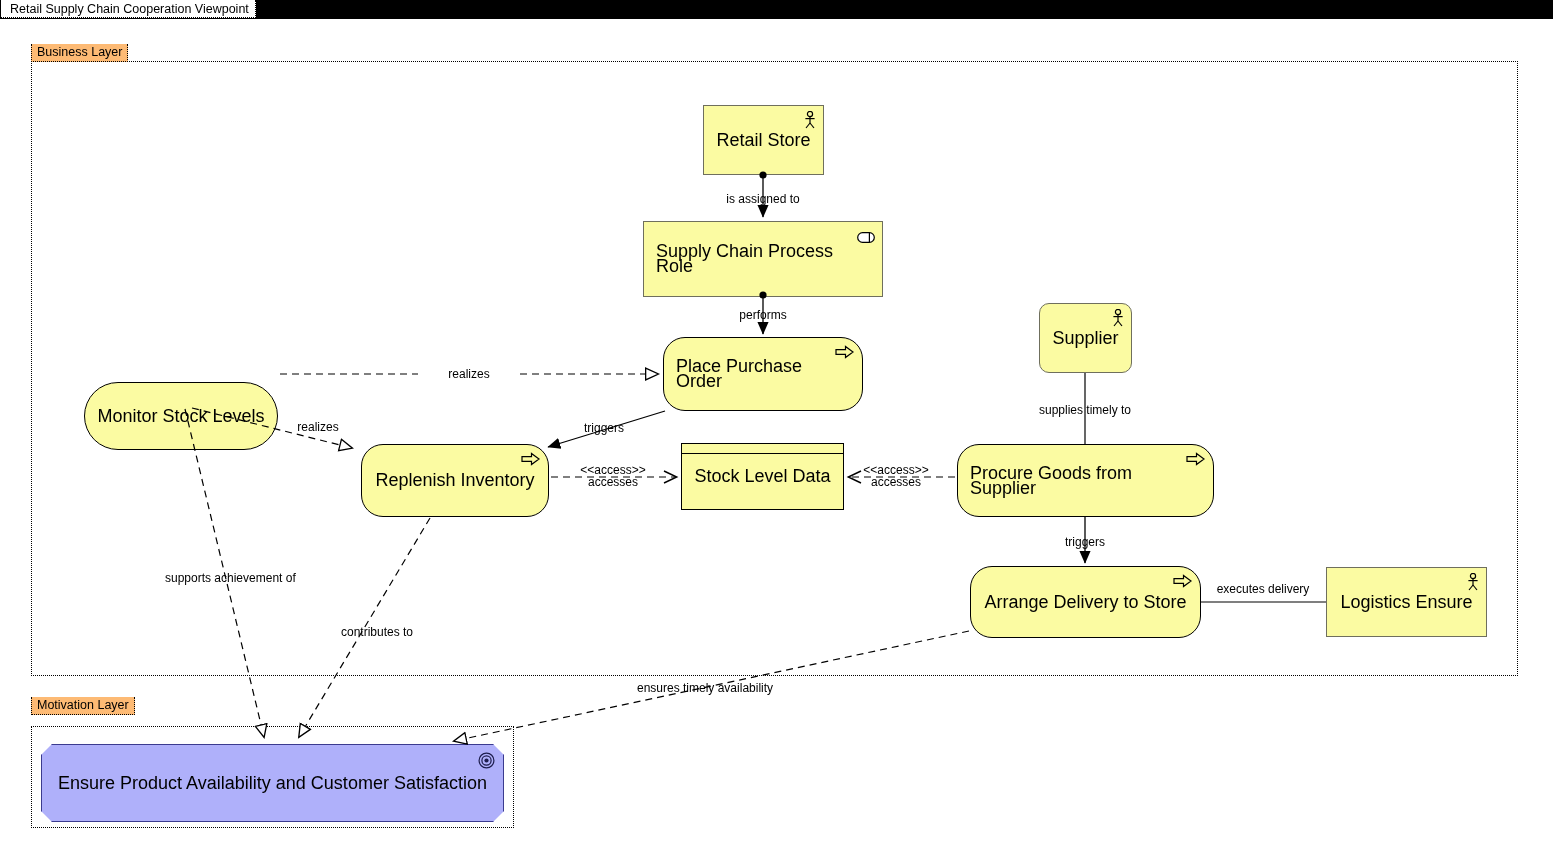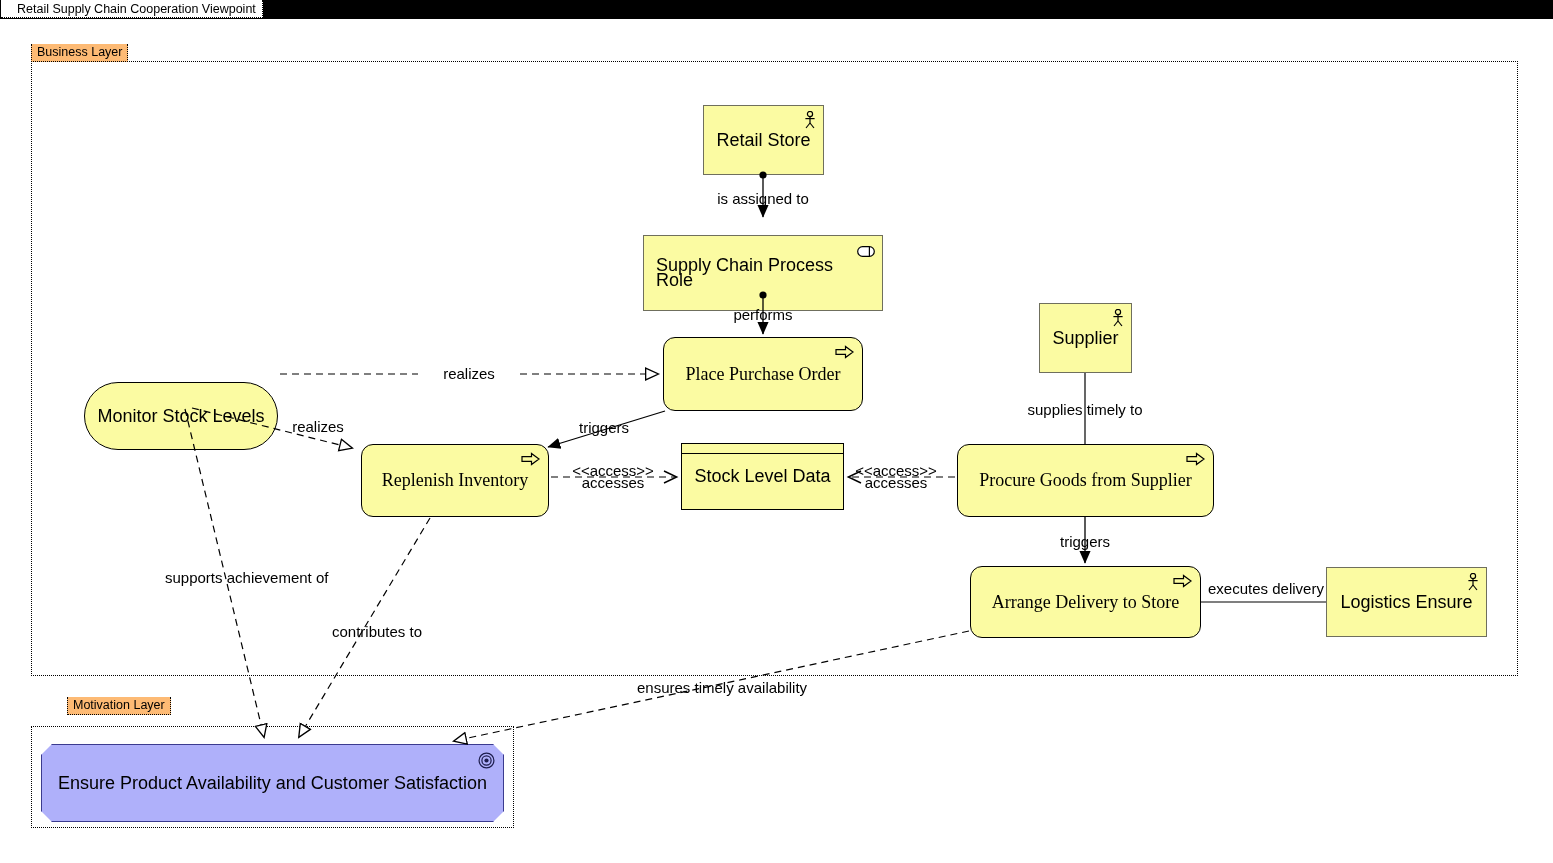--- a/index.html
+++ b/index.html
@@ -19,21 +19,21 @@
   #titlebar {
     position: absolute;
     left: 0; top: 0;
     width: 1553px; height: 19px;
     background: #000000;
   }
   #title-label {
     position: absolute;
     left: 1px; top: 0px;
     height: 18px;
-    padding: 0 6px 0 16px;
+    padding: 0 6px 0 9px;
     background: #ffffff;
     border-right: 1px dotted #000;
     border-bottom: 1px dotted #000;
     font-size: 12.5px;
     line-height: 18px;
     color: #000;
     white-space: nowrap;
     box-sizing: border-box;
   }
   
@@ -70,24 +70,23 @@
   }
   .node .label {
     font-size: 18px;
     color: #000;
     text-align: left;
     line-height: 15px;
     padding: 0 12px;
     z-index: 2;
   }
   .node.process {
-    border-radius: 12px;
+    border-radius: 22px;
     border-color: #000;
     border-width: 1.3px;
-    font-family: Liberation Serif, serif;
   }
   .node.service {
     border-radius: 999px;
     border-color: #000;
     border-width: 1.4px;
   }
   .node.actor { border-color: #6f6f5d; }
   .node.object {
     border-color: #000;
     border-width: 1.3px;
@@ -114,21 +113,21 @@
   
   #edges {
     position: absolute;
     left: 0; top: 0;
     width: 1553px; height: 863px;
     z-index: 6;
     pointer-events: none;
   }
   .edge-label {
     position: absolute;
-    font-size: 15px;
+    font-size: 12px;
     color: #000;
     white-space: nowrap;
     background: transparent;
     z-index: 7;
     line-height: 12px;
     text-align: center;
   }
   .edge-label.two { line-height: 11.5px; }
 </style>
 </head>
@@ -136,36 +135,36 @@
 
 <div id="canvas">
 
   <div id="titlebar"></div>
   <div id="title-label">Retail Supply Chain Cooperation Viewpoint</div>
 
   <div class="layer-box" style="left:31px; top:61px; width:1487px; height:615px;"></div>
   <div class="layer-tab" style="left:31px; top:44px;">Business Layer</div>
 
   <div class="layer-box" style="left:31px; top:726px; width:483px; height:102px;"></div>
-  <div class="layer-tab" style="left:31px; top:697px;margin-left:36px;">Motivation Layer</div>
+  <div class="layer-tab" style="left:31px; top:697px;">Motivation Layer</div>
 
   <div class="node actor" style="left:703px; top:105px; width:121px; height:70px;">
     <span class="ico ico-actor">
       <svg viewBox="0 0 14 18" width="14" height="18">
         <circle cx="7" cy="3" r="2.6" fill="none" stroke="#000" stroke-width="1.2"></circle>
         <line x1="7" y1="5.7" x2="7" y2="12" stroke="#000" stroke-width="1.2"></line>
         <line x1="2.4" y1="7.6" x2="11.6" y2="7.6" stroke="#000" stroke-width="1.2"></line>
         <line x1="7" y1="12" x2="3" y2="17" stroke="#000" stroke-width="1.2"></line>
         <line x1="7" y1="12" x2="11" y2="17" stroke="#000" stroke-width="1.2"></line>
       </svg>
     </span>
     <span class="label">Retail Store</span>
   </div>
 
-  <div class="node actor" style="left:643px; top:235px; width:240px; height:76px;">
+  <div class="node actor" style="left:643px; top:221px; width:240px; height:76px;">
     <span class="ico ico-role">
       <svg viewBox="0 0 18 11" width="18" height="11">
         <rect x="0.7" y="0.7" width="16.6" height="9.6" rx="4.8" fill="#fff" stroke="#000" stroke-width="1.2"></rect>
         <line x1="12.4" y1="1.1" x2="12.4" y2="9.9" stroke="#000" stroke-width="1.2"></line>
       </svg>
     </span>
     <span class="label">Supply Chain Process Role</span>
   </div>
 
   <div class="node process" style="left:663px; top:337px; width:200px; height:74px;">
@@ -188,21 +187,21 @@
       </svg>
     </span>
     <span class="label">Replenish Inventory</span>
   </div>
 
   <div class="node object" style="left:681px; top:443px; width:163px; height:67px;">
     <span class="obj-band"></span>
     <span class="label">Stock Level Data</span>
   </div>
 
-  <div class="node actor" style="left:1039px; top:303px; width:93px; height:70px;">
+  <div class="node actor" style="left:1039px; top:303px; width:93px; height:70px;border-radius:10px;">
     <span class="ico ico-actor">
       <svg viewBox="0 0 14 18" width="14" height="18">
         <circle cx="7" cy="3" r="2.6" fill="none" stroke="#000" stroke-width="1.2"></circle>
         <line x1="7" y1="5.7" x2="7" y2="12" stroke="#000" stroke-width="1.2"></line>
         <line x1="2.4" y1="7.6" x2="11.6" y2="7.6" stroke="#000" stroke-width="1.2"></line>
         <line x1="7" y1="12" x2="3" y2="17" stroke="#000" stroke-width="1.2"></line>
         <line x1="7" y1="12" x2="11" y2="17" stroke="#000" stroke-width="1.2"></line>
       </svg>
     </span>
     <span class="label">Supplier</span>

